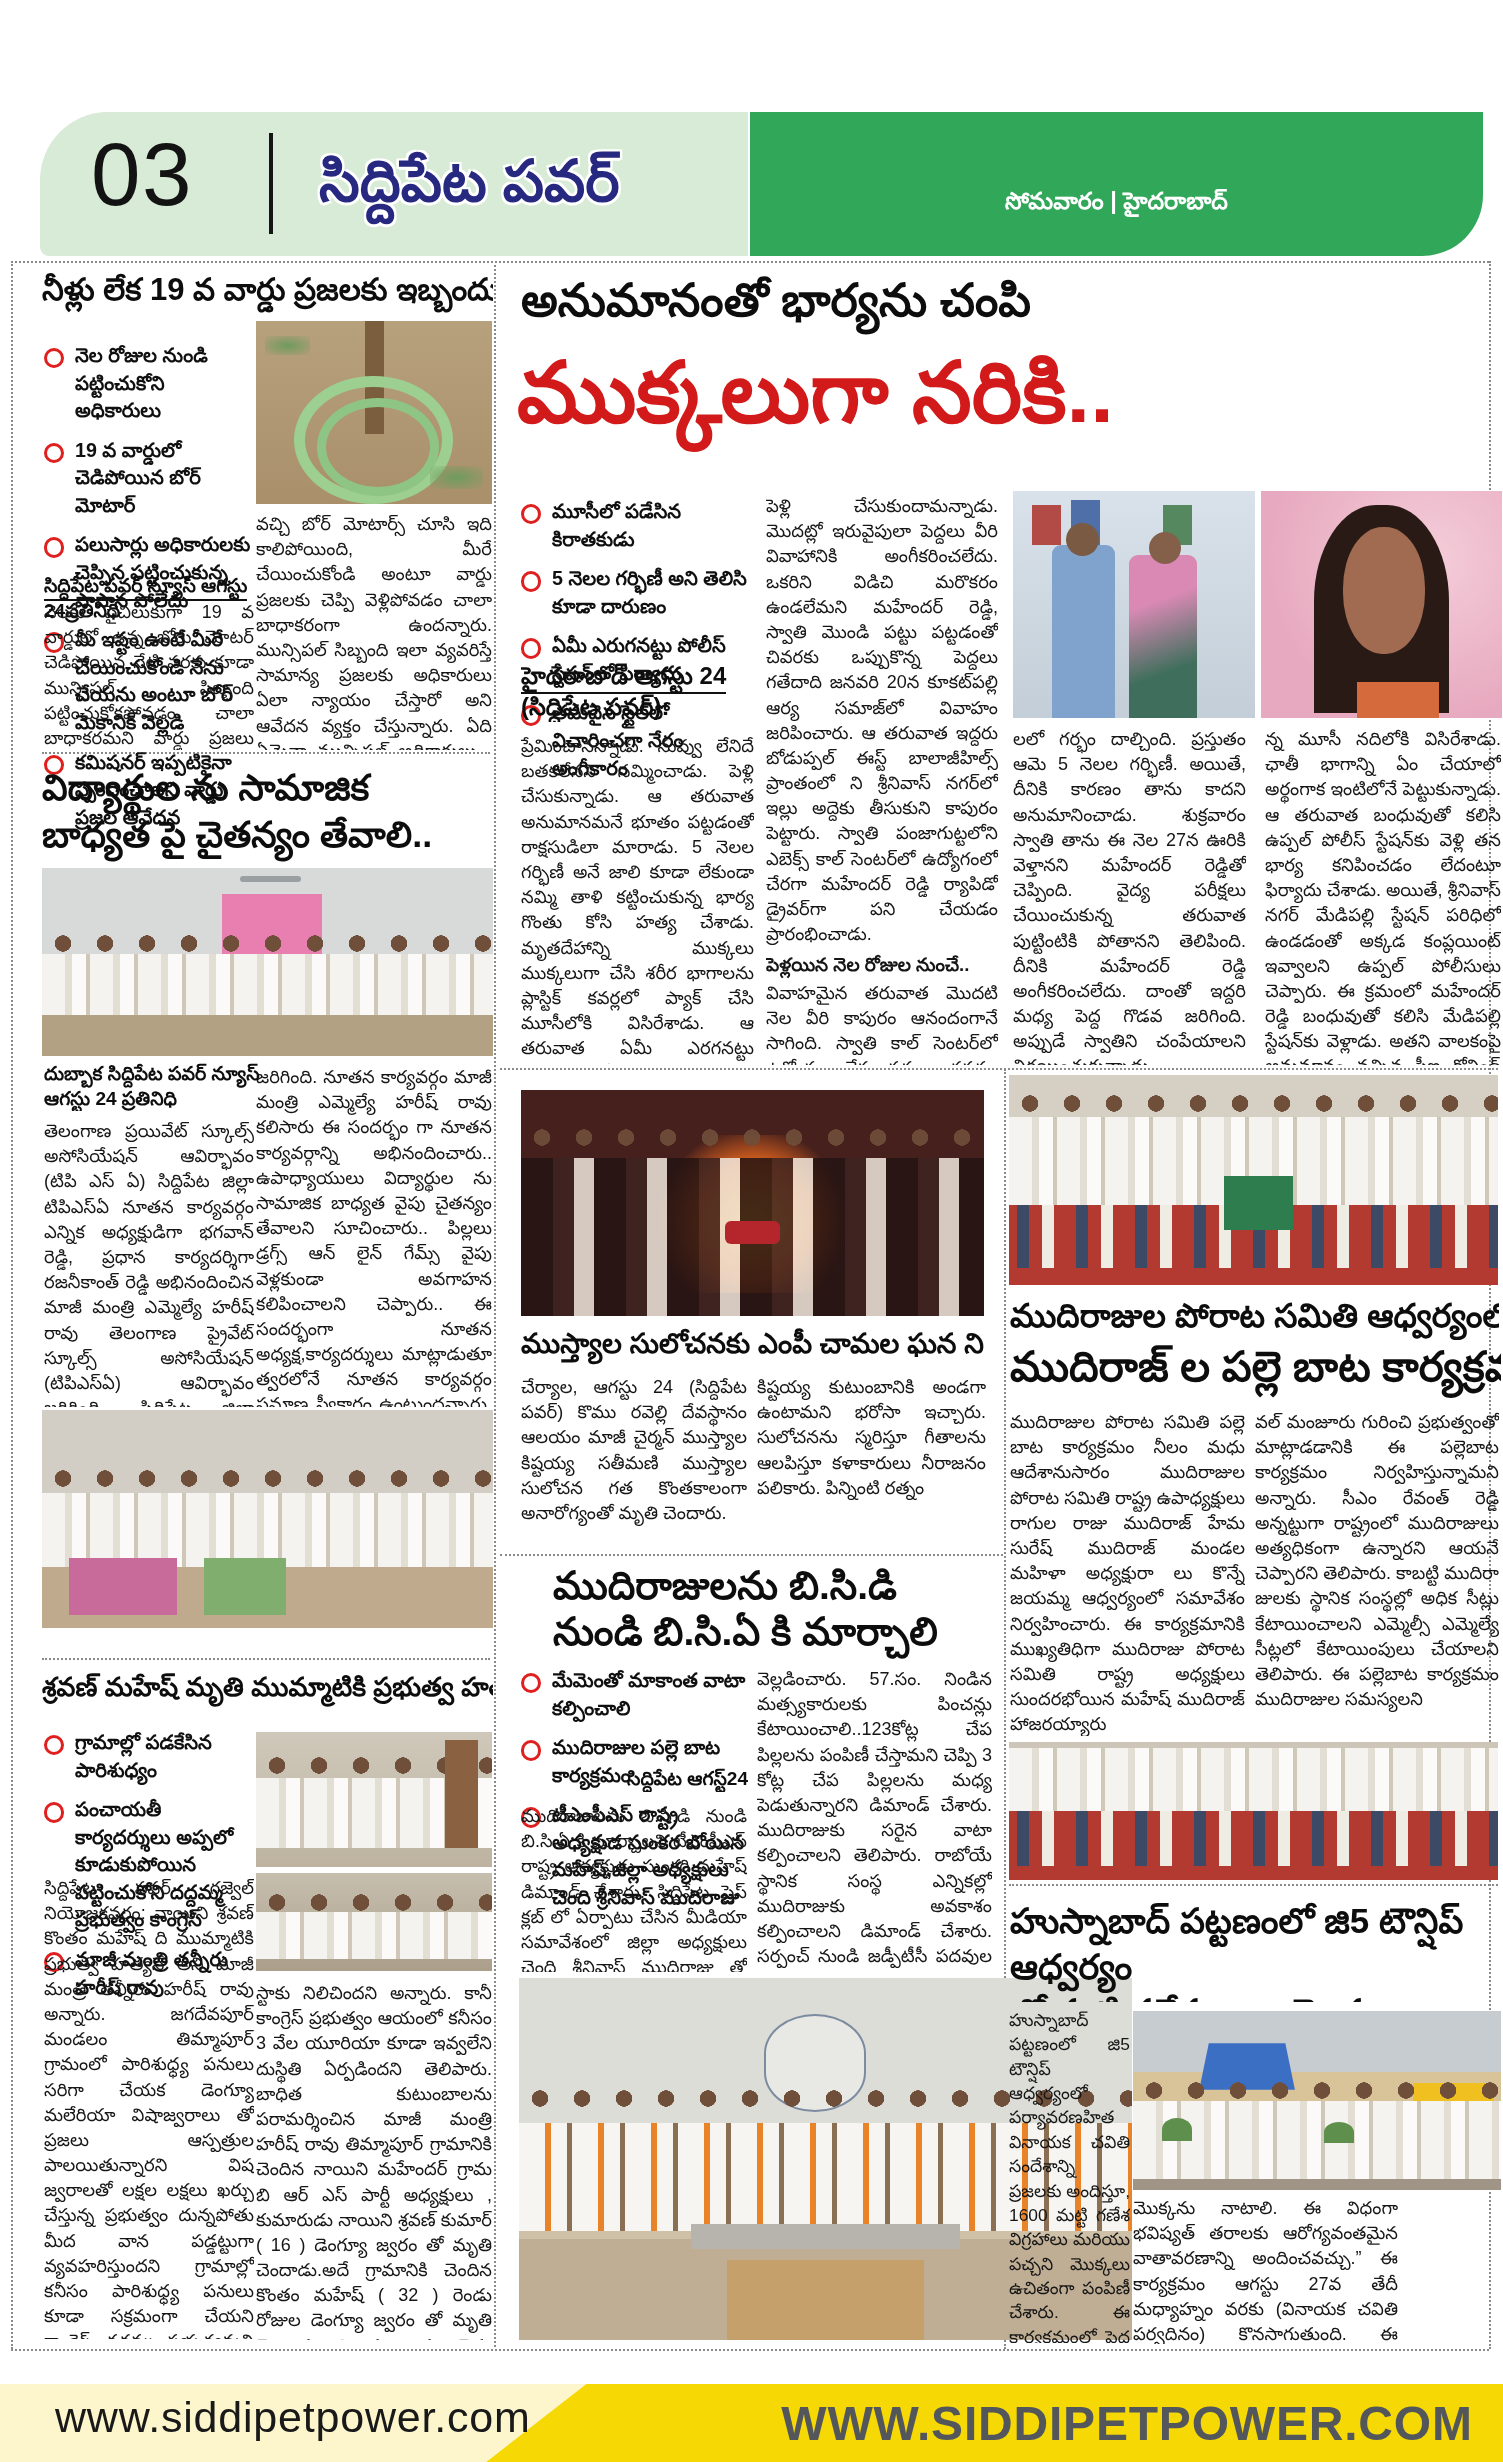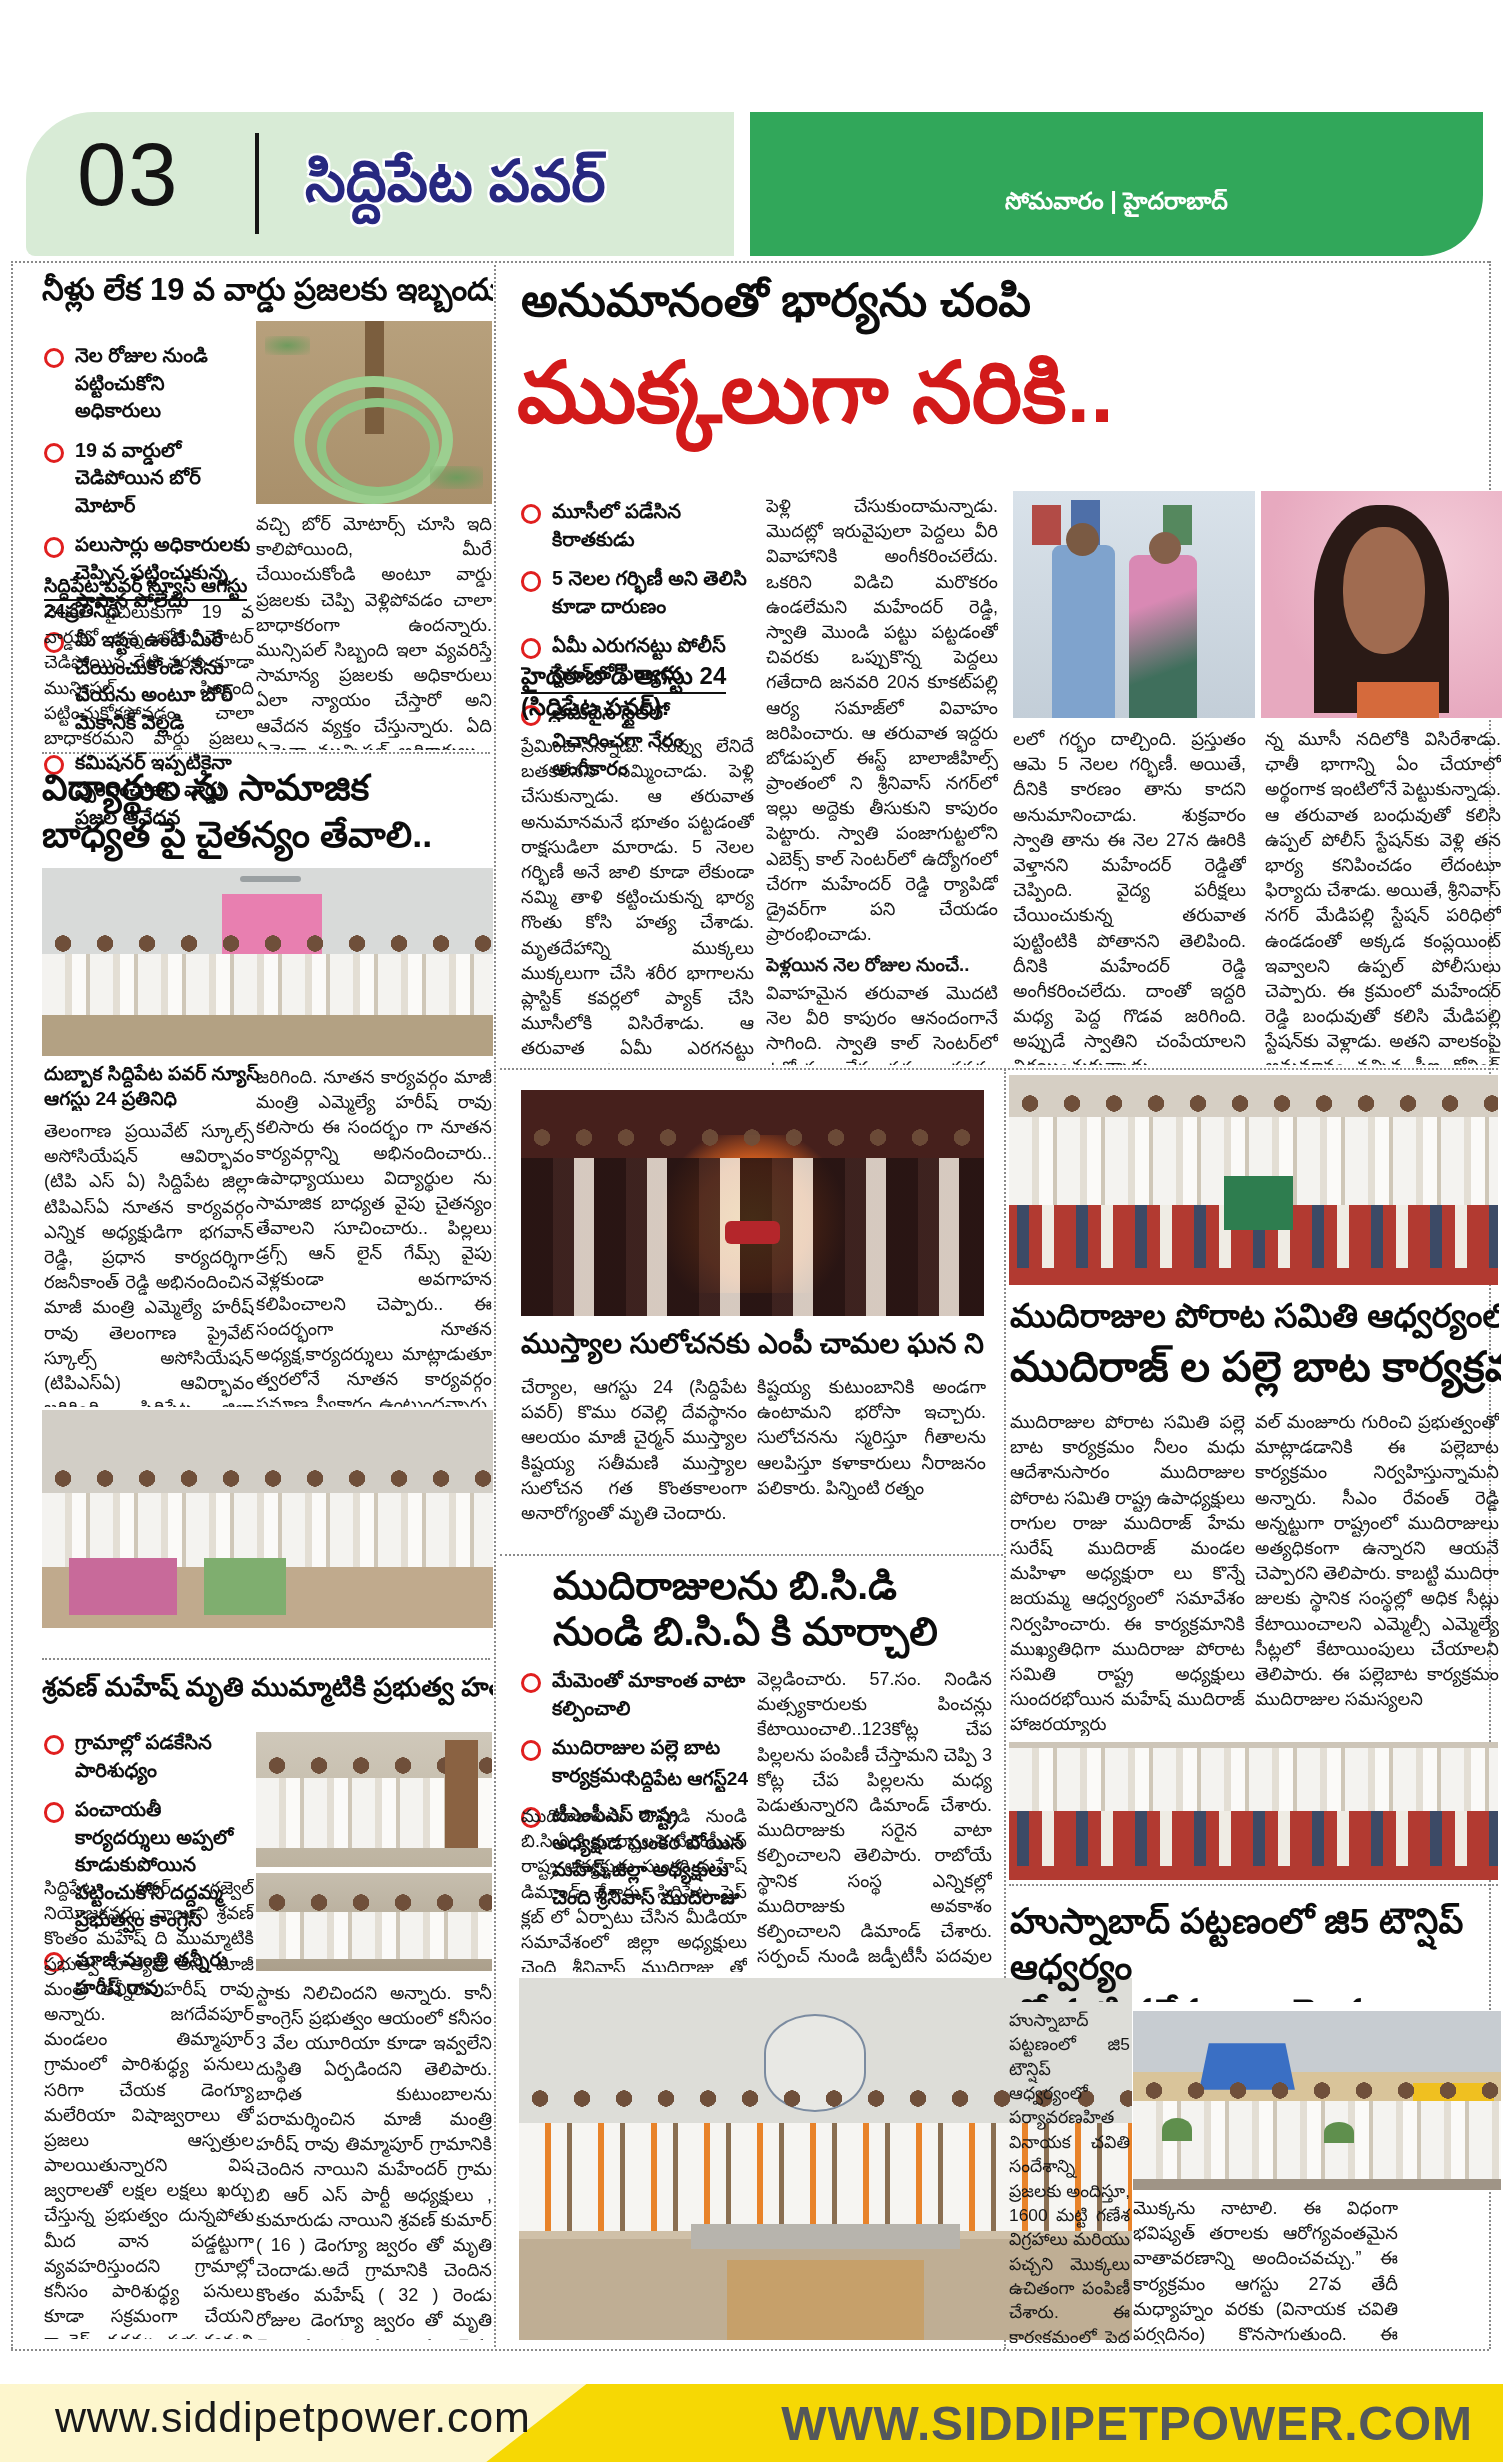--- a/index.html
+++ b/index.html
@@ -1,19 +1,19 @@
 <!DOCTYPE html>
 <html style="font-size:12px"><head>
 <meta charset="utf-8">
 <style>
   html,body{margin:0;padding:0;background:#ffffff;}
   .page{position:relative;width:1503px;height:2462px;background:#ffffff;overflow:hidden;
         font-family:"Liberation Sans","DejaVu Sans",sans-serif;color:#141414;}
   
-  .hdr-left{position:absolute;left:26px;top:112px;width:708px;height:144px;background:#d8ebd6;
+  .hdr-left{position:absolute;left:40px;top:112px;width:708px;height:144px;background:#d8ebd6;
             border-radius:68px 0 0 9px;}
   .hdr-right{position:absolute;left:750px;top:112px;width:733px;height:144px;background:#31a75a;
              border-radius:0 0 61px 0;color:#fff;text-align:center;}
   .pgnum{position:absolute;left:51px;top:10.6px;font-size:89px;font-weight:300;color:#131313;letter-spacing:1.5px;}
   .hrule{position:absolute;left:229px;top:21px;width:3.8px;height:101px;background:#151515;}
   .masthead{position:absolute;left:279px;top:35px;font-size:58px;font-weight:800;color:#272880;white-space:nowrap;
             text-shadow:-2.3px -2.3px 0 #fff,2.3px -2.3px 0 #fff,-2.3px 2.3px 0 #fff,2.3px 2.3px 0 #fff,0 3px 0 #fff;}
   .hdate{position:absolute;left:0;right:0;top:26px;font-size:35px;font-weight:500;letter-spacing:1.5px;}
   .hday{position:absolute;left:0;right:0;top:76px;font-size:23.5px;font-weight:700;}
   

